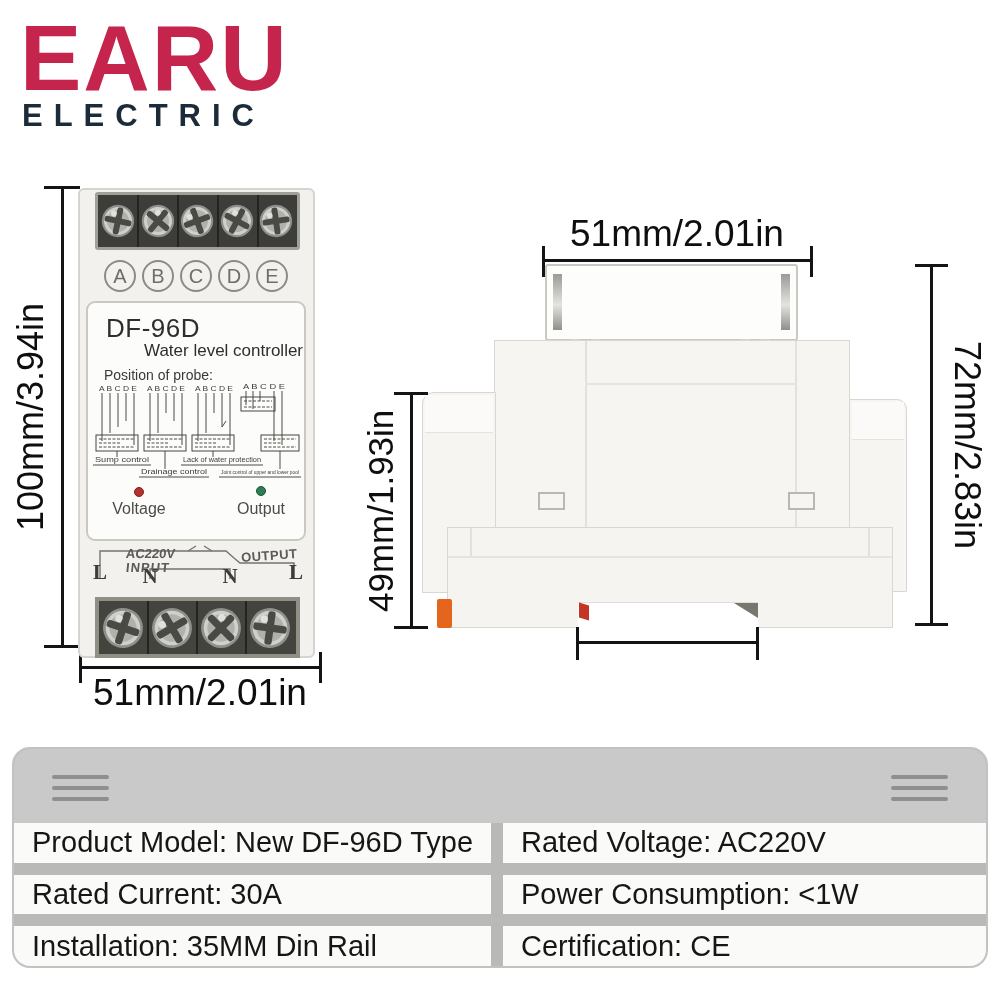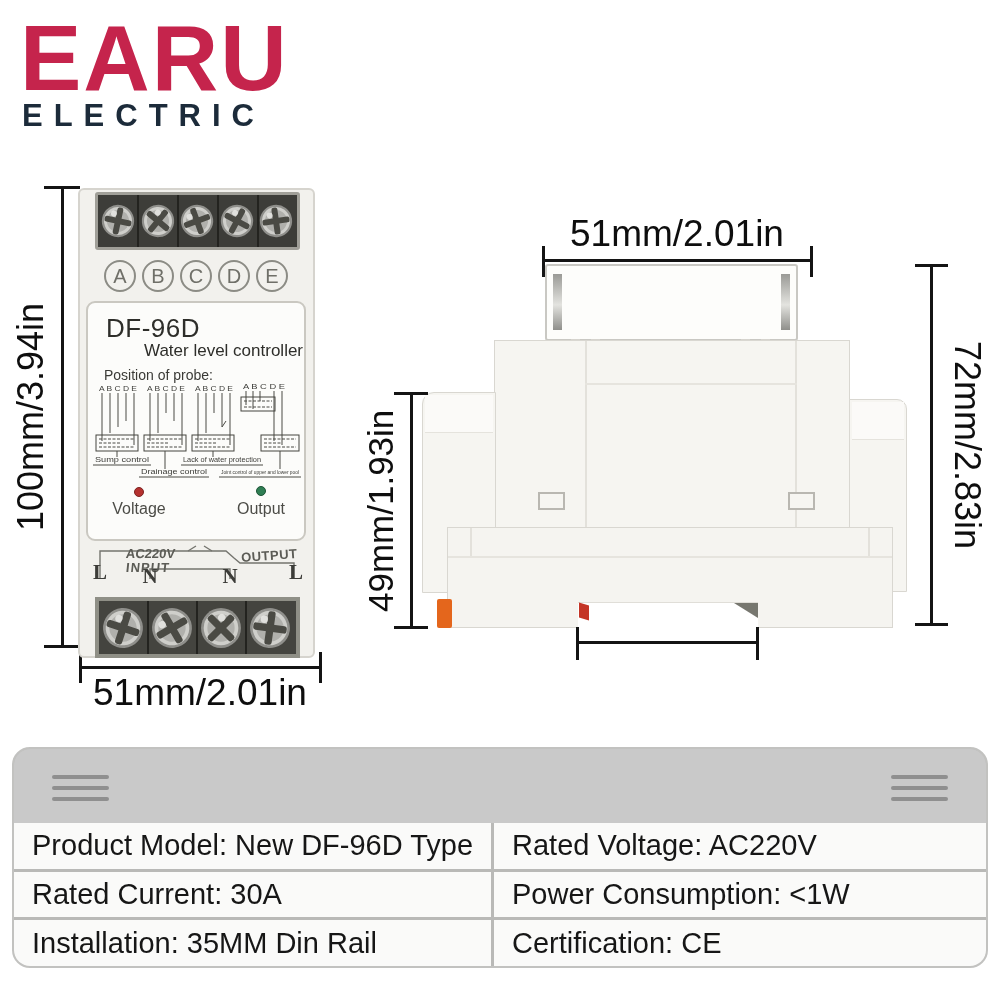--- a/index.html
+++ b/index.html
@@ -59,21 +59,21 @@
   .sv-dark-tri { left:734px; top:603px; width:0; height:0; border-left:24px solid transparent; border-top:15px solid #77776f; }
   .sv-orange-clip { left:437px; top:599px; width:15px; height:29px; background:#e4661c; border-radius:2px; }
 
   
   .params { left:12px; top:747px; width:976px; height:221px; border:2px solid #c2c2c0; border-radius:18px; overflow:hidden; background:#b9b9b7; }
   .params-header { position:absolute; left:0; right:0; top:0; height:74px; background:#c9c9c9; display:flex; align-items:center; justify-content:center; }
   .params-title { font-size:37px; font-weight:700; color:#5f5f5f; letter-spacing:1px; }
   .hamburger { position:absolute; top:26px; width:57px; display:flex; flex-direction:column; gap:7px; }
   .hamburger span { display:block; height:4px; background:#8f8f8f; border-radius:2px; }
   .params-grid { position:absolute; top:74px; left:0; right:0; bottom:0; display:grid;
-    grid-template-columns:477px 1fr; grid-auto-rows:1fr; gap:3px; background:#b9b9b7; }
+    grid-template-columns:477px 1fr; grid-auto-rows:1fr; gap:12px; background:#b9b9b7; }
   .pcell { background:#fafaf9; display:flex; align-items:center; padding-left:18px; font-size:29px; color:#161616; white-space:nowrap; }
 </style>
 </head>
 <body>
 
 <svg width="0" height="0" style="position:absolute">
   <symbol id="screw" viewBox="0 0 40 40">
     <circle cx="20" cy="20" r="19" fill="#8f8f8b"></circle>
     <circle cx="20" cy="20" r="16.5" fill="#cfcfcb"></circle>
     <circle cx="20" cy="20" r="13" fill="#b0b0ac"></circle>

